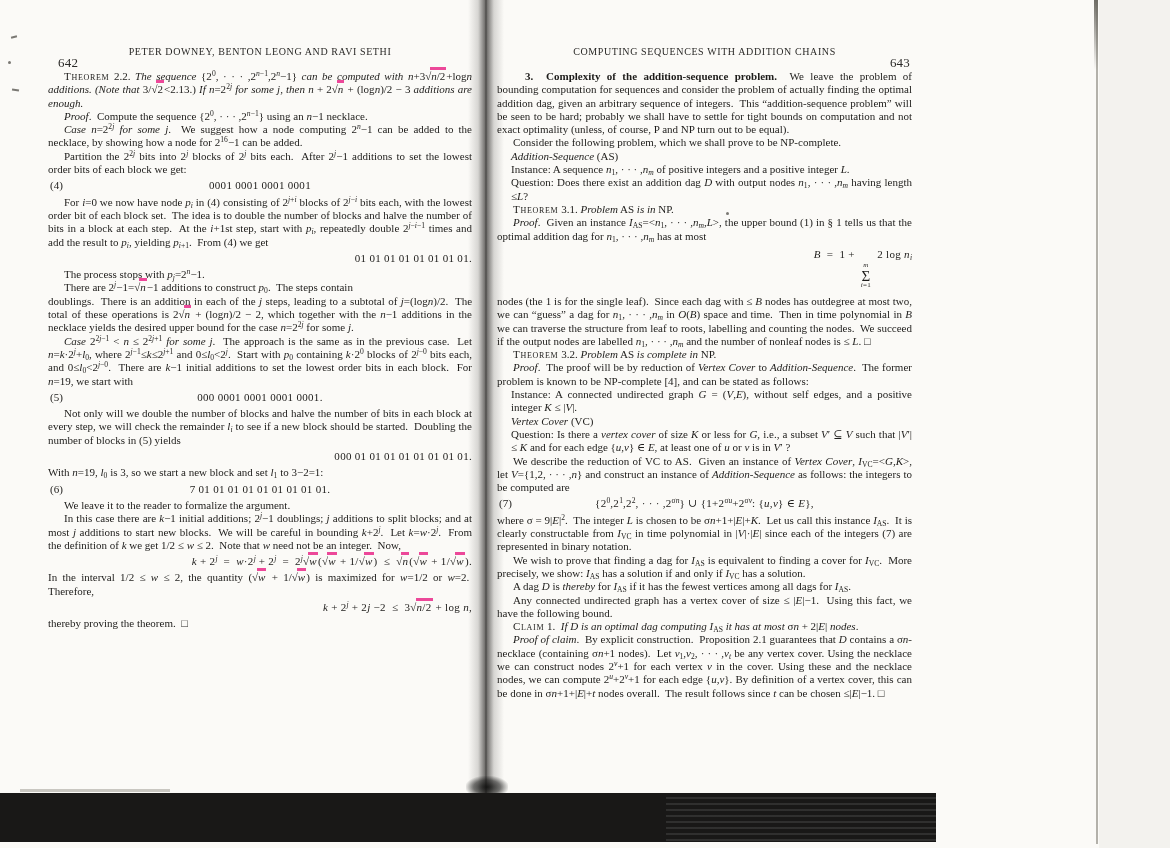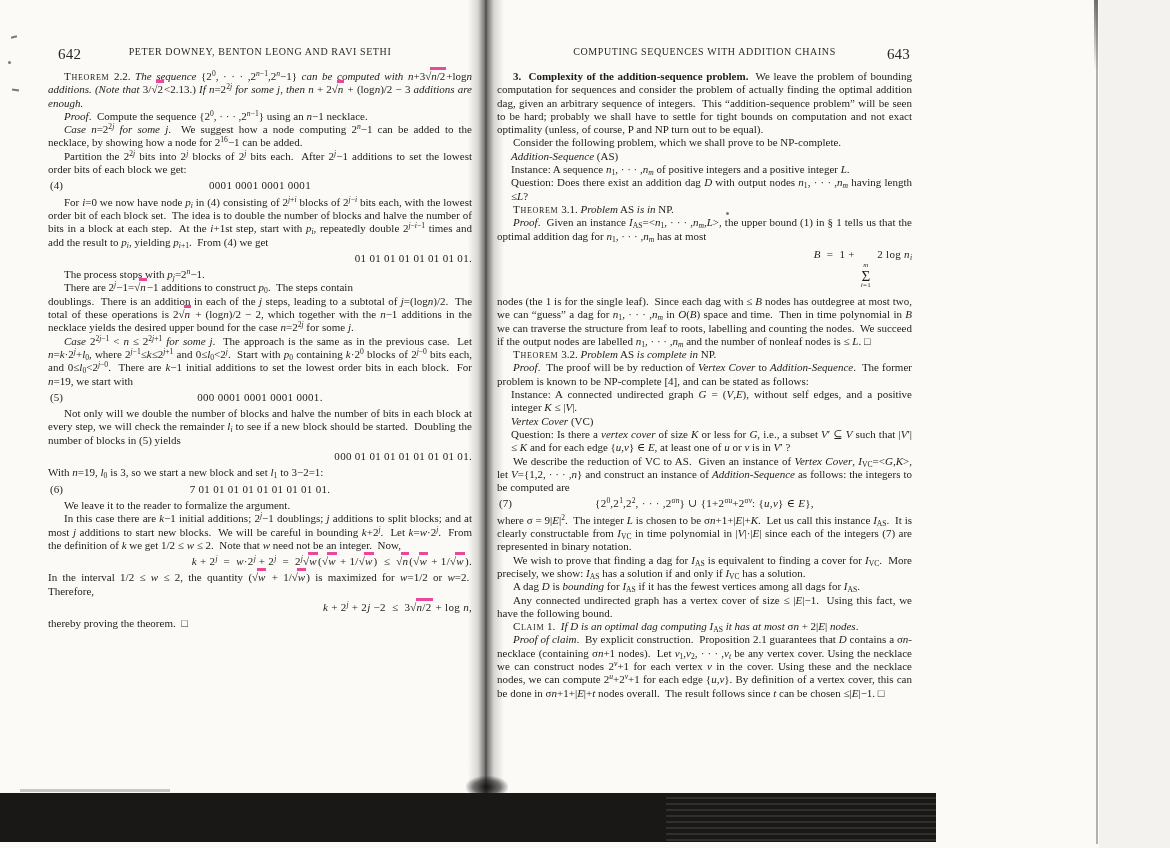--- a/index.html
+++ b/index.html
@@ -8,41 +8,41 @@
     background:#fbfaf7;
     font-family:"Liberation Serif","DejaVu Serif",serif;
     color:#1d1c1a;
   }
   .page-col{position:absolute;top:70px;font-size:11px;line-height:13.3px;}
   #col-0{left:48px;width:424px;}
   #col-1{left:497px;width:415px;}
   .pagehead{position:absolute;top:46px;height:14px;font-size:9.5px;letter-spacing:0.6px;color:#2a2927;}
   #head-0{left:48px;width:424px;}
   #head-1{left:497px;width:415px;}
-  .pagenum{position:absolute;top:0;font-size:15px;letter-spacing:0.2px;}
+  .pagenum{position:absolute;top:9px;font-size:13px;letter-spacing:0.2px;}
   #head-0 .pagenum{left:10px;}
   #head-1 .pagenum{right:2px;}
   .runhead{display:block;text-align:center;font-size:10px;}
   .para{margin:0;text-align:justify;}
   .para.ind{text-indent:16px;}
   .para.blockind{margin-left:14px;}
   .centerline{text-align:right;margin:3px 0;letter-spacing:0.3px;}
   .centerline.big{margin:5px 0;}
   .eqrow{position:relative;margin:3px 0;}
   .eqnum{position:absolute;left:2px;top:0;}
   .eqbody{display:block;text-align:center;letter-spacing:0.3px;}
   sup{font-size:7.6px;line-height:0;vertical-align:4px;letter-spacing:0;}
   sub{font-size:7.6px;line-height:0;vertical-align:-2px;letter-spacing:0;}
   .sc{font-variant:small-caps;letter-spacing:0.7px;}
   .rad{white-space:nowrap;}
   .ov{border-top:3px solid #ec4899;padding:0 1px;margin-left:-1px;}
   .sumwrap{display:inline-flex;flex-direction:column;align-items:center;vertical-align:-9px;line-height:1;margin:0 3px;}
   .sumwrap .lim{font-size:7px;line-height:1.1;}
   .sumwrap .sig{font-size:15px;line-height:0.85;}
-  b{font-weight:bold;}
+  b{font-weight:bold;margin-left:12px;}
   
   .gutter{position:absolute;left:468px;top:0;width:36px;height:795px;
     background:linear-gradient(90deg,rgba(50,48,45,0) 0%,rgba(50,48,45,0.18) 28%,rgba(40,38,36,0.62) 46%,rgba(30,29,27,0.8) 50%,rgba(40,38,36,0.62) 54%,rgba(50,48,45,0.18) 72%,rgba(50,48,45,0) 100%);}
   .gutter-blob{position:absolute;left:466px;top:776px;width:42px;height:22px;
     background:radial-gradient(ellipse at center,rgba(15,15,14,0.9) 0%,rgba(15,15,14,0.55) 45%,rgba(15,15,14,0) 75%);}
   .bottom-bar{position:absolute;left:0;top:793px;width:936px;height:49px;background:#191817;}
   .bar-stripes{position:absolute;right:0;top:0;width:270px;height:100%;
     background:repeating-linear-gradient(180deg,transparent 0 4px,rgba(255,255,255,0.10) 4px 6px);}
   .bar-topstrip{position:absolute;left:20px;top:789px;width:150px;height:3px;background:#c9c7c1;}
   .edge-area{position:absolute;left:1099px;top:0;width:71px;height:848px;background:#f3f2ee;}
@@ -115,21 +115,21 @@
     <div class="para blockind">Instance: A connected undirected graph <i>G</i> = (<i>V</i>,<i>E</i>), without self edges, and a positive integer <i>K</i> ≤ |<i>V</i>|.</div>
     <div class="para blockind"><i>Vertex Cover</i> (VC)</div>
     <div class="para blockind">Question: Is there a <i>vertex cover</i> of size <i>K</i> or less for <i>G</i>, i.e., a subset <i>V</i>′ ⊆ <i>V</i> such that |<i>V</i>′| ≤ <i>K</i> and for each edge {<i>u</i>,<i>v</i>} ∈ <i>E</i>, at least one of <i>u</i> or <i>v</i> is in <i>V</i>′ ?</div>
     <div class="para ind">We describe the reduction of VC to AS.&nbsp; Given an instance of <i>Vertex Cover</i>, <i>I</i><sub>VC</sub>=&lt;<i>G</i>,<i>K</i>&gt;, let <i>V</i>={1,2, · · · ,<i>n</i>} and construct an instance of <i>Addition-Sequence</i> as follows: the integers to be computed are</div>
     <div class="eqrow">
       <span class="eqnum">(7)</span>
       <span class="eqbody">{2<sup>0</sup>,2<sup>1</sup>,2<sup>2</sup>, · · · ,2<sup>σ<i>n</i></sup>} ∪ {1+2<sup>σ<i>u</i></sup>+2<sup>σ<i>v</i></sup>: {<i>u</i>,<i>v</i>} ∈ <i>E</i>},</span>
     </div>
     <div class="para">where σ = 9|<i>E</i>|<sup>2</sup>.&nbsp; The integer <i>L</i> is chosen to be σ<i>n</i>+1+|<i>E</i>|+<i>K</i>.&nbsp; Let us call this instance <i>I</i><sub>AS</sub>.&nbsp; It is clearly constructable from <i>I</i><sub>VC</sub> in time polynomial in |<i>V</i>|·|<i>E</i>| since each of the integers (7) are represented in binary notation.</div>
     <div class="para ind">We wish to prove that finding a dag for <i>I</i><sub>AS</sub> is equivalent to finding a cover for <i>I</i><sub>VC</sub>.&nbsp; More precisely, we show: <i>I</i><sub>AS</sub> has a solution if and only if <i>I</i><sub>VC</sub> has a solution.</div>
-    <div class="para ind">A dag <i>D</i> is <i>bounding</i> for <i>I</i><sub>AS</sub> if it has the fewest vertices among all dags for <i>I</i><sub>AS</sub>.</div>
+    <div class="para ind">A dag <i>D</i> is <i>thereby</i> for <i>I</i><sub>AS</sub> if it has the fewest vertices among all dags for <i>I</i><sub>AS</sub>.</div>
     <div class="para ind">Any connected undirected graph has a vertex cover of size ≤ |<i>E</i>|−1.&nbsp; Using this fact, we have the following bound.</div>
     <div class="para ind"><span class="sc">Claim</span> 1.&nbsp; <i>If D is an optimal dag computing I</i><sub>AS</sub> <i>it has at most</i> σ<i>n</i> + 2|<i>E</i>| <i>nodes</i>.</div>
     <div class="para ind"><i>Proof of claim</i>.&nbsp; By explicit construction.&nbsp; Proposition 2.1 guarantees that <i>D</i> contains a σ<i>n</i>-necklace (containing σ<i>n</i>+1 nodes).&nbsp; Let <i>v</i><sub>1</sub>,<i>v</i><sub>2</sub>, · · · ,<i>v<sub>t</sub></i> be any vertex cover. Using the necklace we can construct nodes 2<sup><i>v</i></sup>+1 for each vertex <i>v</i> in the cover. Using these and the necklace nodes, we can compute 2<sup><i>u</i></sup>+2<sup><i>v</i></sup>+1 for each edge {<i>u</i>,<i>v</i>}. By definition of a vertex cover, this can be done in σ<i>n</i>+1+|<i>E</i>|+<i>t</i> nodes overall.&nbsp; The result follows since <i>t</i> can be chosen ≤|<i>E</i>|−1. □</div>
   </div>
 
 <div class="gutter"></div>
 <div class="gutter-blob"></div>
 <div class="bottom-bar">
     <div class="bar-stripes"></div>
   </div>

